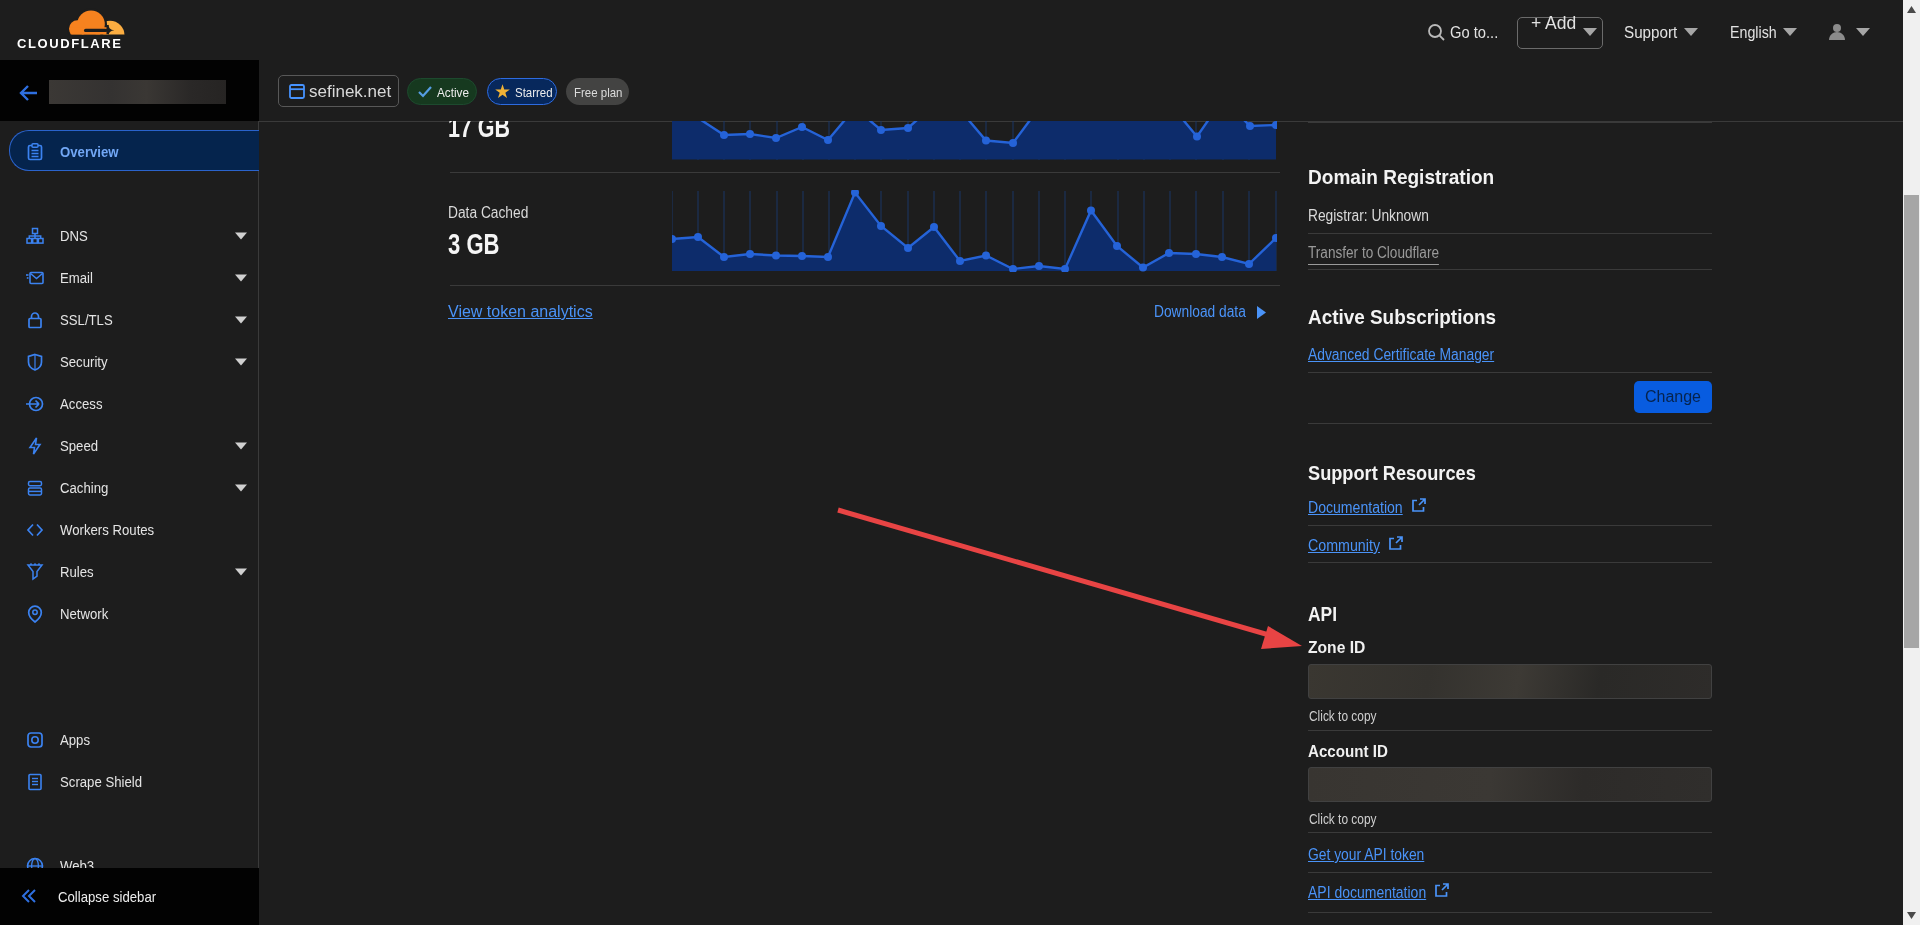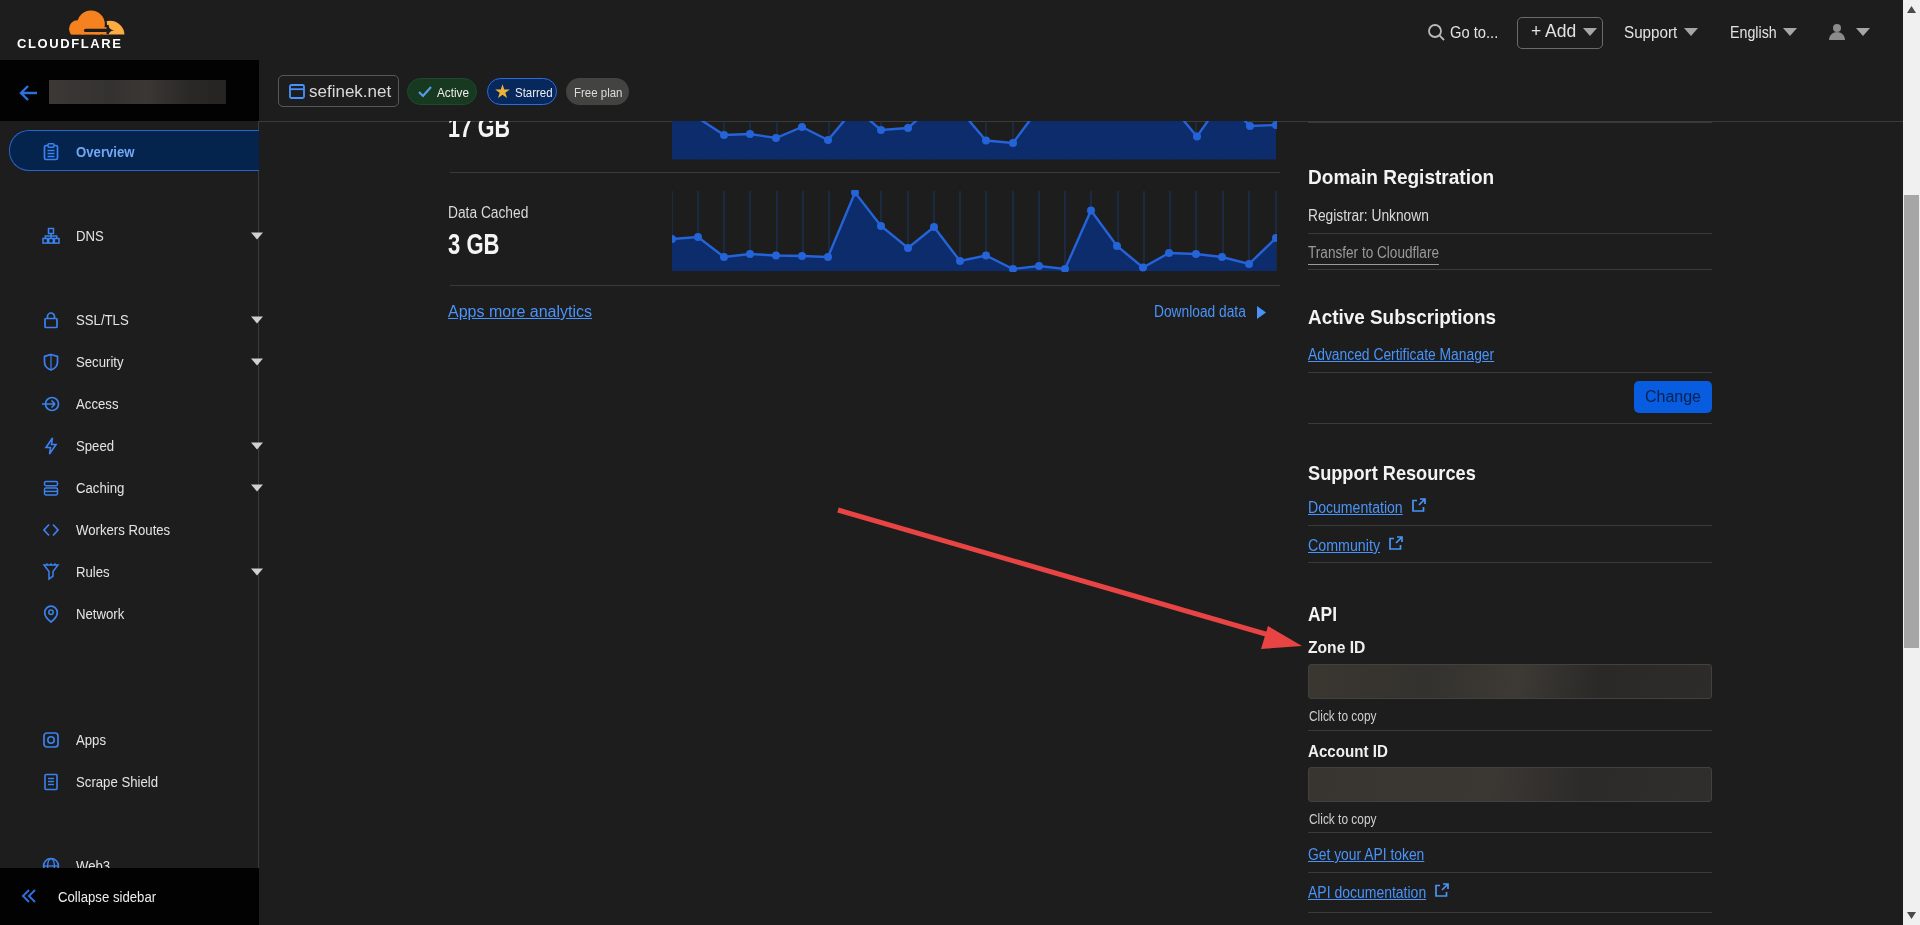--- a/index.html
+++ b/index.html
@@ -9,21 +9,21 @@
   
   #nav { left:0; top:0; width:1920px; height:60px; background:#1d1d1d; }
   .navtxt { color:#e2e2e2; font-size:16px; }
   .caret { display:inline-block; width:0; height:0; border-left:7px solid transparent; border-right:7px solid transparent; border-top:8px solid #a6a6a6; }
   
   #sidehead { left:0; top:60px; width:259px; height:61px; background:#020202; }
   #crumb { left:259px; top:60px; width:1644px; height:61px; background:#1d1d1d; }
   #hdivider { left:259px; top:121px; width:1661px; height:1px; background:#3a3a3a; }
   
   #sidebar { left:0; top:121px; width:259px; height:747px; background:#1d1d1d; border-right:1px solid #3a3a3a; }
-  .sitem { position:absolute; left:16px; width:259px; height:42px; color:#e4e4e4; font-size:15.5px; }
+  .sitem { position:absolute; left:0; width:259px; height:42px; color:#e4e4e4; font-size:15.5px; }
   .sitem .lbl { position:absolute; left:60px; top:50%; transform:translateY(-50%) scaleX(0.85); transform-origin:left center; white-space:nowrap; }
   .sitem .ic { position:absolute; left:26px; top:50%; transform:translateY(-50%); width:18px; height:18px; }
   .sitem .cr { position:absolute; right:12px; top:50%; transform:translateY(-50%); width:0; height:0; border-left:6px solid transparent; border-right:6px solid transparent; border-top:7px solid #d0d0d0; }
   #selpill { position:absolute; left:9px; top:9px; width:250px; height:41px; background:#05244d; border:1px solid #2a63cc; border-right:none; border-radius:20px 0 0 20px; }
   #sfoot { left:0; top:868px; width:259px; height:57px; background:#020202; color:#ececec; font-size:15.5px; }
   
   .divline { position:absolute; background:#3a3a3a; height:1px; }
   .h2 { position:absolute; color:#f3f3f3; font-size:21px; font-weight:bold; }
   .body-txt { position:absolute; color:#d9d9d9; font-size:16px; }
   .link { position:absolute; color:#4a93f8; font-size:16px; text-decoration:underline; }
@@ -61,21 +61,21 @@
       </g>
       <text x="0" y="41.5" fill="#ffffff" font-size="13" font-weight="bold" letter-spacing="1.6" font-family="Liberation Sans,sans-serif">CLOUDFLARE</text>
     </svg>
 
     <svg class="abs" style="left:1427px;top:23px" width="19" height="19" viewBox="0 0 19 19">
         <circle cx="8" cy="8" r="6" fill="none" stroke="#b9b9b9" stroke-width="1.8"></circle>
         <line x1="12.4" y1="12.4" x2="17" y2="17" stroke="#b9b9b9" stroke-width="1.8"></line>
       </svg>
     <div class="abs navtxt" style="left:1450px;top:24px;transform:scaleX(0.92);transform-origin:left center;">Go to...</div>
     <div class="abs" style="left:1517px;top:17px;width:86px;height:32px;border:1px solid #6b6b6b;border-radius:5px;"></div>
-    <div class="abs navtxt" style="left:1531px;top:21px;font-size:17.5px;">+ Add</div>
+    <div class="abs navtxt" style="left:1531px;top:13px;font-size:17.5px;">+ Add</div>
     <span class="abs caret" style="left:1583px;top:28px"></span>
     <div class="abs navtxt" style="left:1624px;top:24px;transform:scaleX(0.95);transform-origin:left center;">Support</div>
     <span class="abs caret" style="left:1684px;top:28px"></span>
     <div class="abs navtxt" style="left:1730px;top:24px;transform:scaleX(0.89);transform-origin:left center;">English</div>
     <span class="abs caret" style="left:1783px;top:28px"></span>
     <svg class="abs" style="left:1827px;top:22px" width="20" height="20" viewBox="0 0 20 20">
         <circle cx="10" cy="6" r="4" fill="#8b8b8b"></circle>
         <path d="M2 18 c0-5 4-8 8-8 s8 3 8 8 z" fill="#8b8b8b"></path>
       </svg>
     <span class="abs caret" style="left:1856px;top:28px"></span>
@@ -125,20 +125,30 @@
       <svg class="ic" viewBox="0 0 18 18">
           <rect x="6.5" y="1.5" width="5" height="5" fill="none" stroke="#3b82f0" stroke-width="1.5"></rect>
           <rect x="1" y="11.5" width="4.6" height="4.6" fill="none" stroke="#3b82f0" stroke-width="1.5"></rect>
           <rect x="6.7" y="11.5" width="4.6" height="4.6" fill="none" stroke="#3b82f0" stroke-width="1.5"></rect>
           <rect x="12.4" y="11.5" width="4.6" height="4.6" fill="none" stroke="#3b82f0" stroke-width="1.5"></rect>
           <path d="M9 6.5 L9 11.5 M3.3 11.5 L3.3 9 L14.7 9 L14.7 11.5" fill="none" stroke="#3b82f0" stroke-width="1.5"></path>
         </svg>
       <span class="lbl">DNS</span>
         <span class="cr"></span>
     </div>
+    <div class="sitem" style="top:136px;">
+      <svg class="ic" viewBox="0 0 18 18">
+          <rect x="4" y="3.5" width="13" height="11" rx="1" fill="none" stroke="#3b82f0" stroke-width="1.6"></rect>
+          <path d="M4.5 4.5 L10.5 9.5 L16.5 4.5" fill="none" stroke="#3b82f0" stroke-width="1.6"></path>
+          <line x1="0" y1="6" x2="2.5" y2="6" stroke="#3b82f0" stroke-width="1.6"></line>
+          <line x1="0.8" y1="9" x2="2.5" y2="9" stroke="#3b82f0" stroke-width="1.6"></line>
+        </svg>
+      <span class="lbl">Email</span>
+        <span class="cr"></span>
+    </div>
     <div class="sitem" style="top:178px;">
       <svg class="ic" viewBox="0 0 18 18">
           <rect x="3" y="7.5" width="12" height="9" rx="1" fill="none" stroke="#3b82f0" stroke-width="1.7"></rect>
           <path d="M5.5 7.5 L5.5 5.5 a3.5 3.5 0 0 1 7 0 L12.5 7.5" fill="none" stroke="#3b82f0" stroke-width="1.7"></path>
         </svg>
       <span class="lbl">SSL/TLS</span>
         <span class="cr"></span>
     </div>
     <div class="sitem" style="top:262px;">
       <svg class="ic" viewBox="0 0 18 18">
@@ -226,21 +236,21 @@
     <div class="abs" style="left:58px;top:20px;transform:scaleX(0.85);transform-origin:left center;">Collapse sidebar</div>
   </div>
 
   <div class="abs" style="left:448px;top:121px;width:220px;height:40px;overflow:hidden;">
       <div class="biglbl" style="left:0;top:-10px;transform:scaleX(0.74);transform-origin:left center;">17 GB</div>
     </div>
   <div class="body-txt" style="left:448px;top:204px;transform:scaleX(0.86);transform-origin:left center;">Data Cached</div>
   <div class="biglbl" style="left:448px;top:228px;transform:scaleX(0.76);transform-origin:left center;">3 GB</div>
   <div class="divline" style="left:450px;top:172px;width:830px;"></div>
   <div class="divline" style="left:450px;top:285px;width:830px;"></div>
-  <a class="link" style="left:448px;top:303px;">Apps more analytics</a>
+  <a class="link" style="left:448px;top:303px;">View token analytics</a>
   <a class="link" style="left:1154px;top:303px;text-decoration:none;transform:scaleX(0.86);transform-origin:left center;">Download data</a>
   <svg class="abs" style="left:1256px;top:306px" width="10" height="13" viewBox="0 0 10 13">
       <polygon points="1,0 10,6.5 1,13" fill="#4a93f8"></polygon>
     </svg>
 
   <svg class="abs" style="left:672px;top:121px" width="605" height="39" viewBox="0 0 605 39">
     <g stroke="#1a3666" stroke-width="1">
       <line x1="26" y1="0" x2="26" y2="39"></line>
         <line x1="52" y1="0" x2="52" y2="39"></line>
         <line x1="78" y1="0" x2="78" y2="39"></line>

